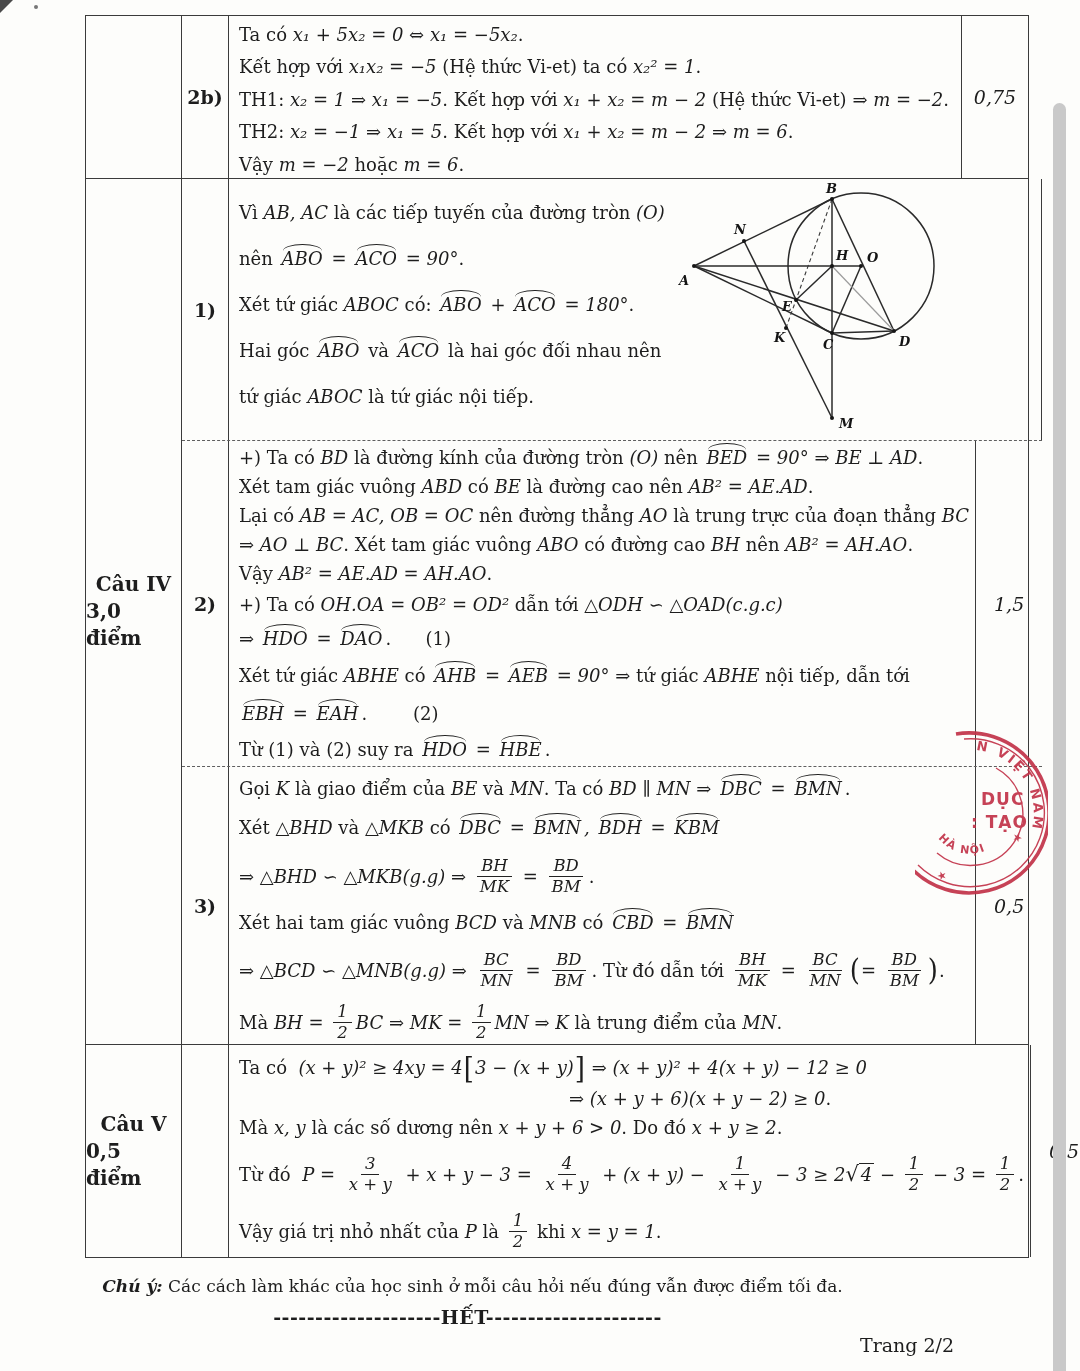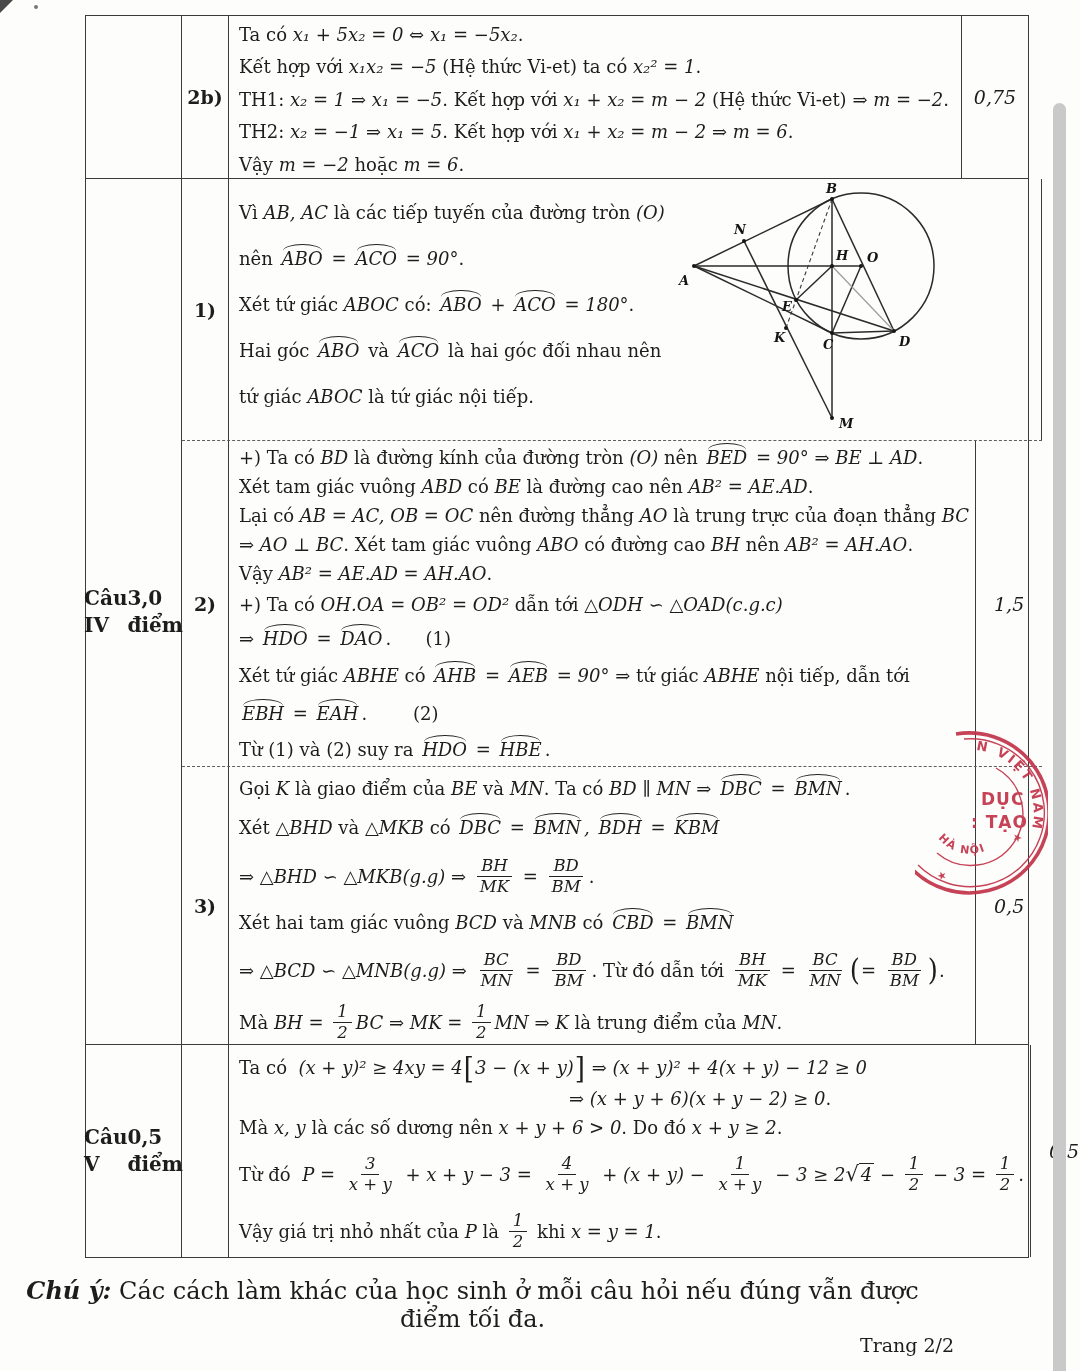--- a/index.html
+++ b/index.html
@@ -4,21 +4,21 @@
 <style>
   html,body{margin:0;padding:0;background:#e9e9e9;}
   .page{position:relative;width:1080px;height:1371px;background:#fdfdfb;overflow:hidden;
         font-family:"DejaVu Serif","Liberation Serif",serif;color:#1d1d1d;}
   
   .doc-table{position:absolute;left:85px;top:15px;width:944px;border:1.6px solid #3b3b3b;box-sizing:border-box;background:#fdfdfb;}
   .row{display:flex;box-sizing:border-box;}
   .rowA{height:163px;border-bottom:1.4px solid #3b3b3b;}
   .rowB{height:866px;border-bottom:1.4px solid #3b3b3b;}
   .rowC{height:212px;}
-  .cell-cau{width:96px;flex:0 0 96px;border-right:1.4px solid #3b3b3b;display:flex;flex-direction:row;
+  .cell-cau{width:96px;flex:0 0 96px;border-right:1.4px solid #3b3b3b;display:flex;flex-direction:column;
             align-items:center;justify-content:center;font-weight:bold;font-size:20px;line-height:1.35;box-sizing:border-box;}
   .cell-part{width:47px;flex:0 0 47px;border-right:1.4px solid #3b3b3b;display:flex;align-items:center;
              justify-content:center;font-weight:bold;font-size:19px;box-sizing:border-box;}
   .cell-content{flex:1 1 auto;border-right:1.4px solid #3b3b3b;padding:2px 6px 0 10px;position:relative;
                 font-size:18px;box-sizing:border-box;overflow:visible;}
   .cell-score{width:66px;flex:0 0 66px;display:flex;align-items:center;justify-content:center;
               font-style:italic;font-size:19px;box-sizing:border-box;}
   .subrows{flex:1 1 auto;display:flex;flex-direction:column;box-sizing:border-box;}
   .subrow{display:flex;box-sizing:border-box;}
   .subrow + .subrow{border-top:1.3px dashed #5f5f5f;}
@@ -63,21 +63,21 @@
   .c5 .line:nth-child(3){height:29px;}
   .c5 .line:nth-child(4){height:64px;}
   .c5 .line:nth-child(5){height:50px;text-align:right;}
   
   .diagram{position:absolute;left:420px;top:2px;width:300px;height:256px;}
   .diagram text{font-family:"DejaVu Serif","Liberation Serif",serif;font-style:italic;font-weight:bold;font-size:13px;fill:#141414;}
   
   .stamp{position:absolute;left:915px;top:718px;width:133px;height:200px;pointer-events:none;opacity:.92;}
   .stamp text{font-family:"DejaVu Sans","Liberation Sans",sans-serif;font-weight:bold;}
   
-  .footer-note{position:absolute;top:1276px;left:0;width:945px;text-align:center;font-size:24px;}
+  .footer-note{position:absolute;top:1276px;left:0;width:945px;text-align:center;font-size:17px;}
   .footer-note b{font-style:italic;}
   .het{position:absolute;top:1306px;left:0;width:935px;text-align:center;font-size:19px;font-weight:bold;letter-spacing:.5px;}
   .page-num{position:absolute;top:1334px;left:860px;font-size:19px;}
   
   .scrollbar-thumb{position:absolute;left:1053px;top:103px;width:13px;height:1268px;background:#c9c9c9;border-radius:7px 7px 0 0;}
   .corner-mark{position:absolute;left:0;top:0;width:0;height:0;border-top:13px solid #4a4a4a;border-right:13px solid transparent;}
   .speck{position:absolute;left:34px;top:5px;width:4px;height:4px;background:#777;border-radius:50%;}
 </style>
 </head>
 <body>
@@ -228,17 +228,18 @@
     </text>
     <text x="66" y="87" font-size="17" letter-spacing="1" fill="#c23349">DỤC</text>
     <text x="56" y="110" font-size="17" letter-spacing="1" fill="#c23349">: TẠO</text>
     <text x="98" y="122" font-size="11" fill="#c23349" transform="rotate(25 100 118)">★</text>
     <text x="22" y="162" font-size="11" fill="#c23349" transform="rotate(-20 25 158)">★</text>
   </svg>
 
   <div class="footer-note">
     <b>Chú ý:</b><span> Các cách làm khác của học sinh ở mỗi câu hỏi nếu đúng vẫn được điểm tối đa.</span>
   </div>
+  <div class="het">--------------------HẾT---------------------</div>
   <div class="page-num">Trang 2/2</div>
 
   <div class="scrollbar-thumb"></div>
 
 </div>
 
 </body></html>

